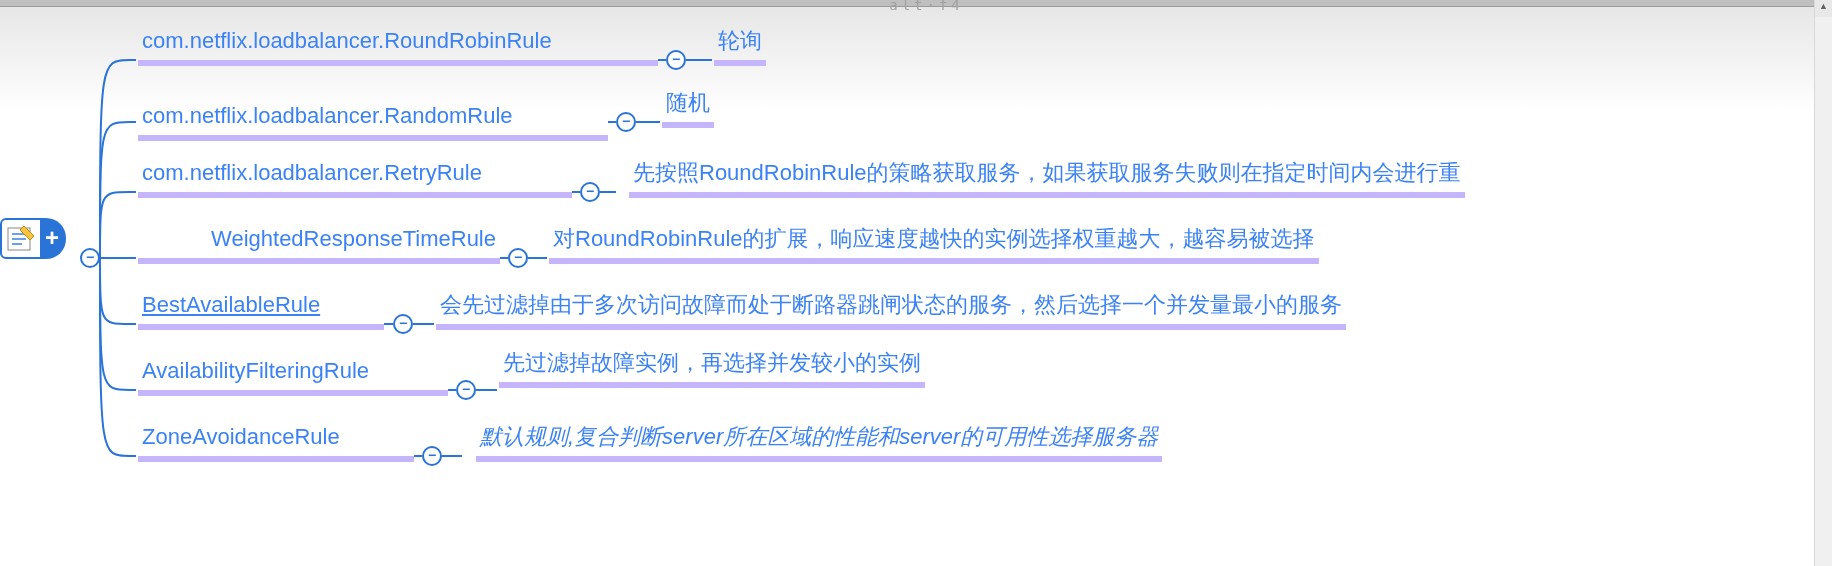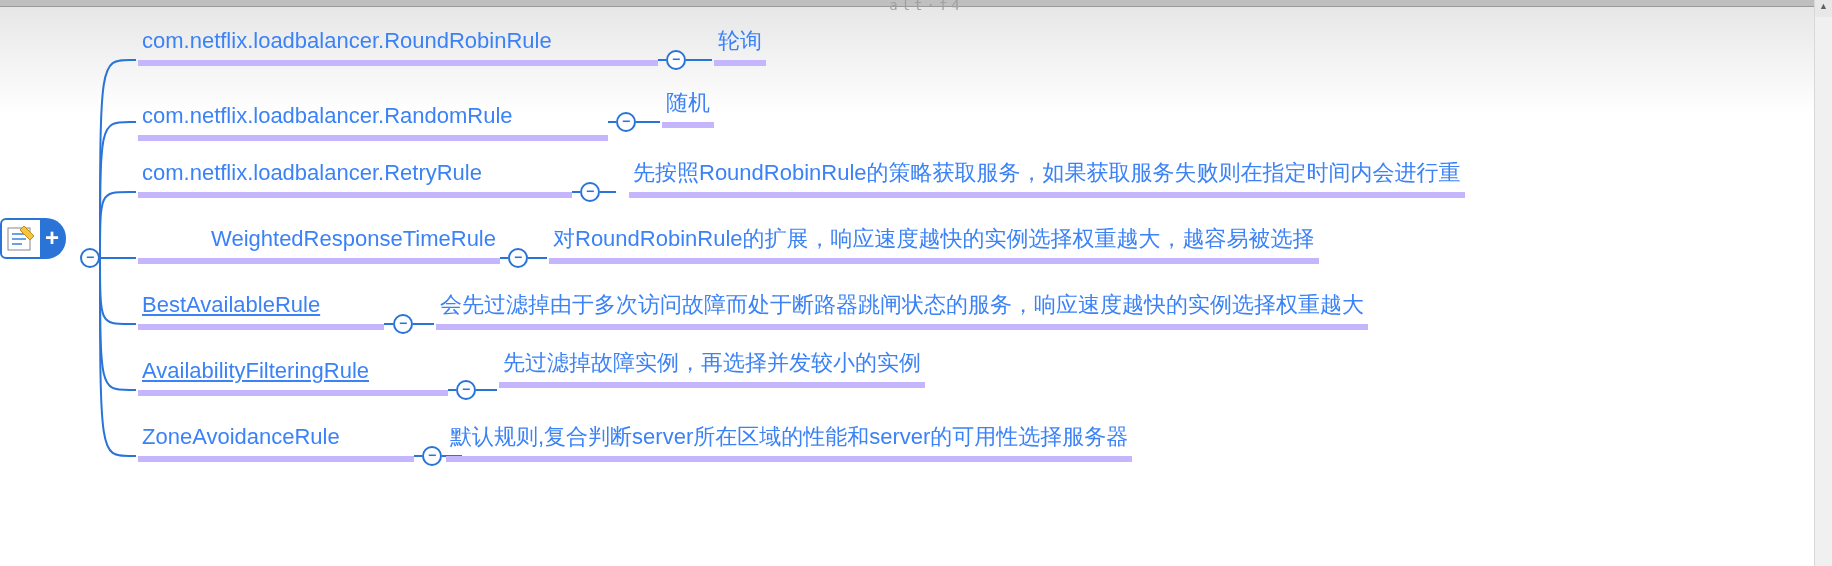--- a/index.html
+++ b/index.html
@@ -198,24 +198,24 @@
       <div class="toggle" style="left: 626px; top: 122px;"></div>
       <div class="node-text" style="left: 662px; top: 90px; text-align: center;">随机</div>
       <div class="node-text" style="left: 138px; top: 160px; min-width: 426px;">com.netflix.loadbalancer.RetryRule</div>
       <div class="toggle" style="left: 590px; top: 192px;"></div>
       <div class="node-text" style="left: 629px; top: 160px;">先按照RoundRobinRule的策略获取服务，如果获取服务失败则在指定时间内会进行重</div>
       <div class="node-text" style="left: 138px; top: 226px; min-width: 354px; text-align: right;">WeightedResponseTimeRule</div>
       <div class="toggle" style="left: 518px; top: 258px;"></div>
       <div class="node-text" style="left: 549px; top: 226px;">对RoundRobinRule的扩展，响应速度越快的实例选择权重越大，越容易被选择</div>
       <div class="node-text" style="left: 138px; top: 292px; min-width: 238px; text-decoration: underline;">BestAvailableRule</div>
       <div class="toggle" style="left: 403px; top: 324px;"></div>
-      <div class="node-text" style="left: 436px; top: 292px;">会先过滤掉由于多次访问故障而处于断路器跳闸状态的服务，响应速度越快的实例选择权重越大</div>
-      <div class="node-text" style="left: 138px; top: 358px; min-width: 302px; text-decoration: underline;">AvailabilityFilteringRule</div>
+      <div class="node-text" style="left: 436px; top: 292px;">会先过滤掉由于多次访问故障而处于断路器跳闸状态的服务，然后选择一个并发量最小的服务</div>
+      <div class="node-text" style="left: 138px; top: 358px; min-width: 302px;">AvailabilityFilteringRule</div>
       <div class="toggle" style="left: 466px; top: 390px;"></div>
       <div class="node-text" style="left: 499px; top: 350px;">先过滤掉故障实例，再选择并发较小的实例</div>
       <div class="node-text" style="left: 138px; top: 424px; min-width: 268px;">ZoneAvoidanceRule</div>
       <div class="toggle" style="left: 432px; top: 456px;"></div>
-      <div class="node-text" style="left: 446px; top: 424px;">默认规则,复合判断server所在区域的性能和server的可用性选择服务器</div>
+      <div class="node-text" style="left: 476px; top: 424px; font-style: italic;">默认规则,复合判断server所在区域的性能和server的可用性选择服务器</div>
     </div>
 
 </div>
 
 <div class="scrollbar-v"></div>
 
 </body></html>

